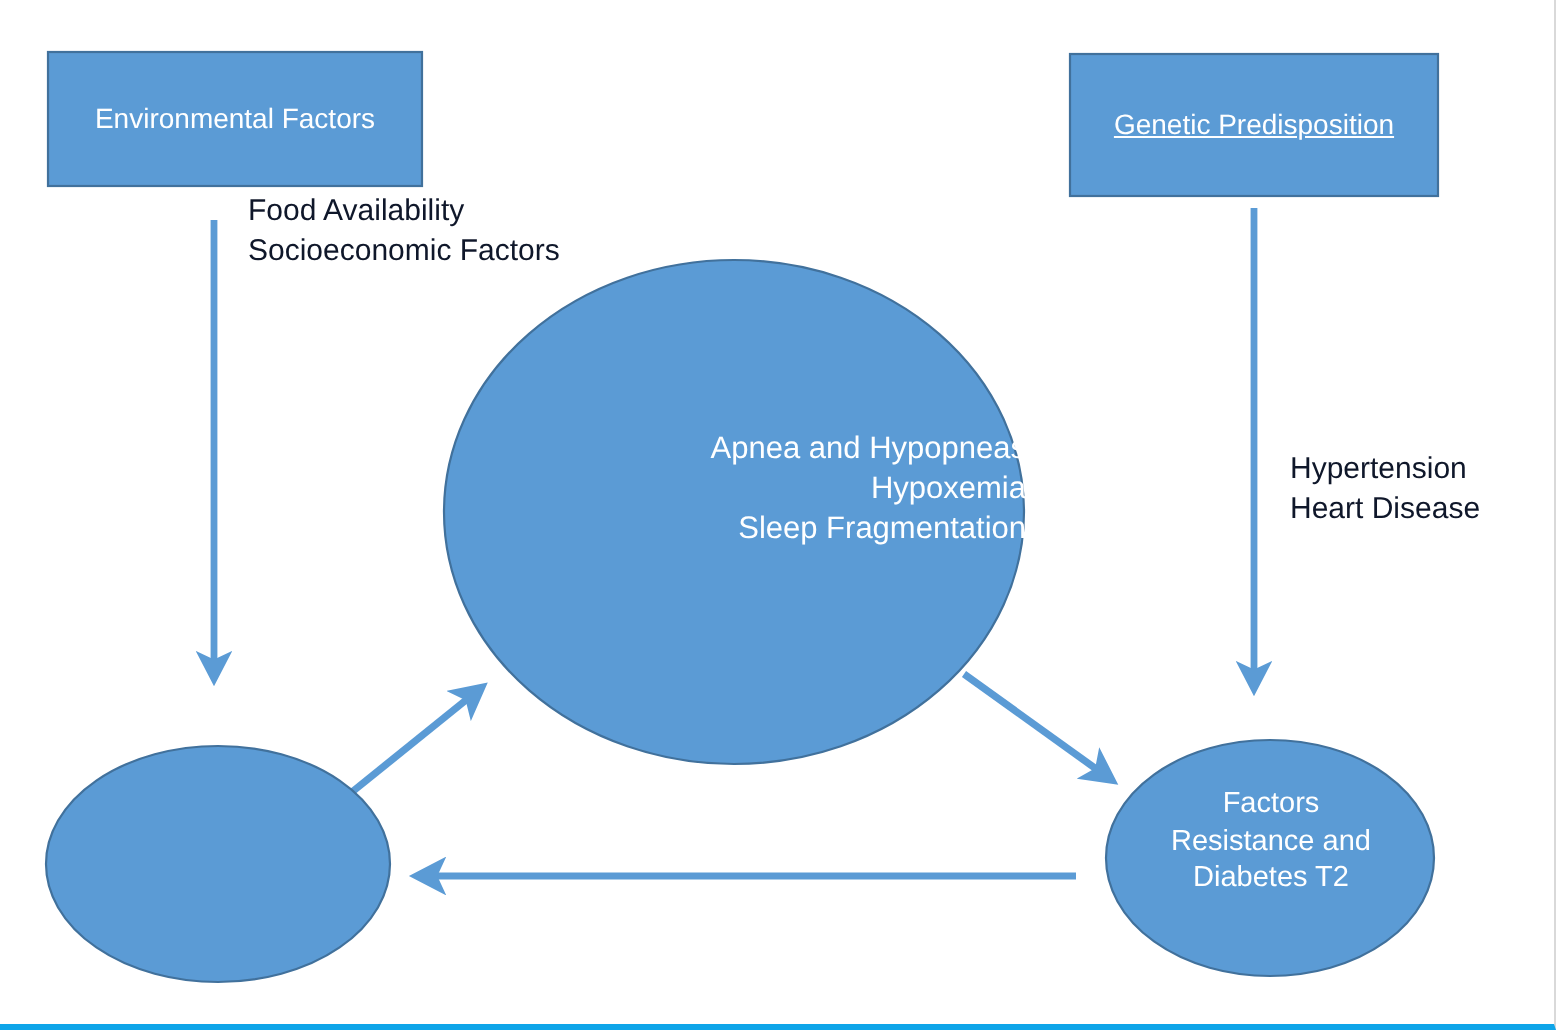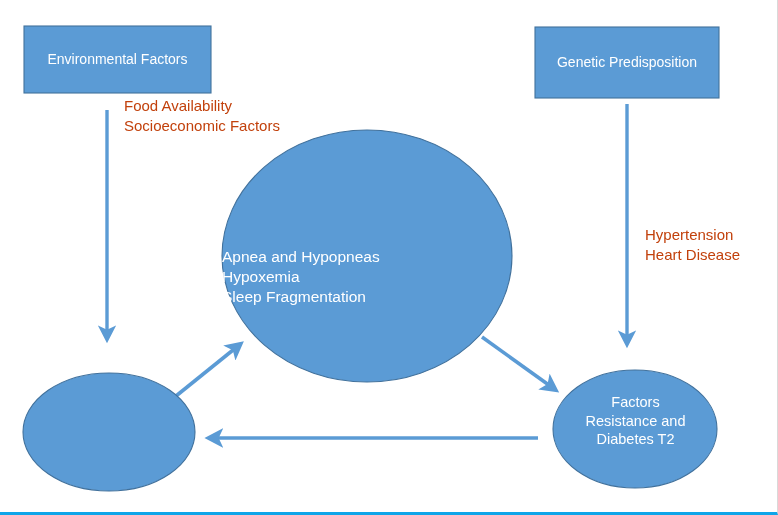--- a/index.html
+++ b/index.html
@@ -32,21 +32,21 @@
     position: absolute;
     color: #ffffff;
     font-family: "Liberation Sans", sans-serif;
     line-height: 1.28;
     white-space: pre-line;
     pointer-events: none;
     text-align: center;
   }
   .edge-label {
     position: absolute;
-    color: #c2410c;
+    color: #0f172a;
     font-family: "Liberation Sans", sans-serif;
     font-size: 15px;
     line-height: 1.33;
     white-space: pre-line;
     text-align: left;
   }
   
   #label-environmental-factors {
     left: 24px;
     top: 26px;
@@ -61,29 +61,29 @@
   #label-genetic-predisposition {
     left: 535px;
     top: 27px;
     width: 184px;
     height: 71px;
     display: flex;
     align-items: center;
     justify-content: center;
     font-size: 14px;
     text-align: left;
+    text-decoration: underline;
   }
   #label-central-circle {
     left: 222px;
     top: 215px;
     width: 291px;
     height: 84px;
     font-size: 15.5px;
-    text-align: left;
-    margin-top: 32px;
+    text-align: right;
   }
   #label-weight-gain {
     left: 23px;
     top: 404px;
     width: 173px;
     height: 56px;
     font-size: 15px;
     text-align: center;
   }
   #label-insulin-resistance {

